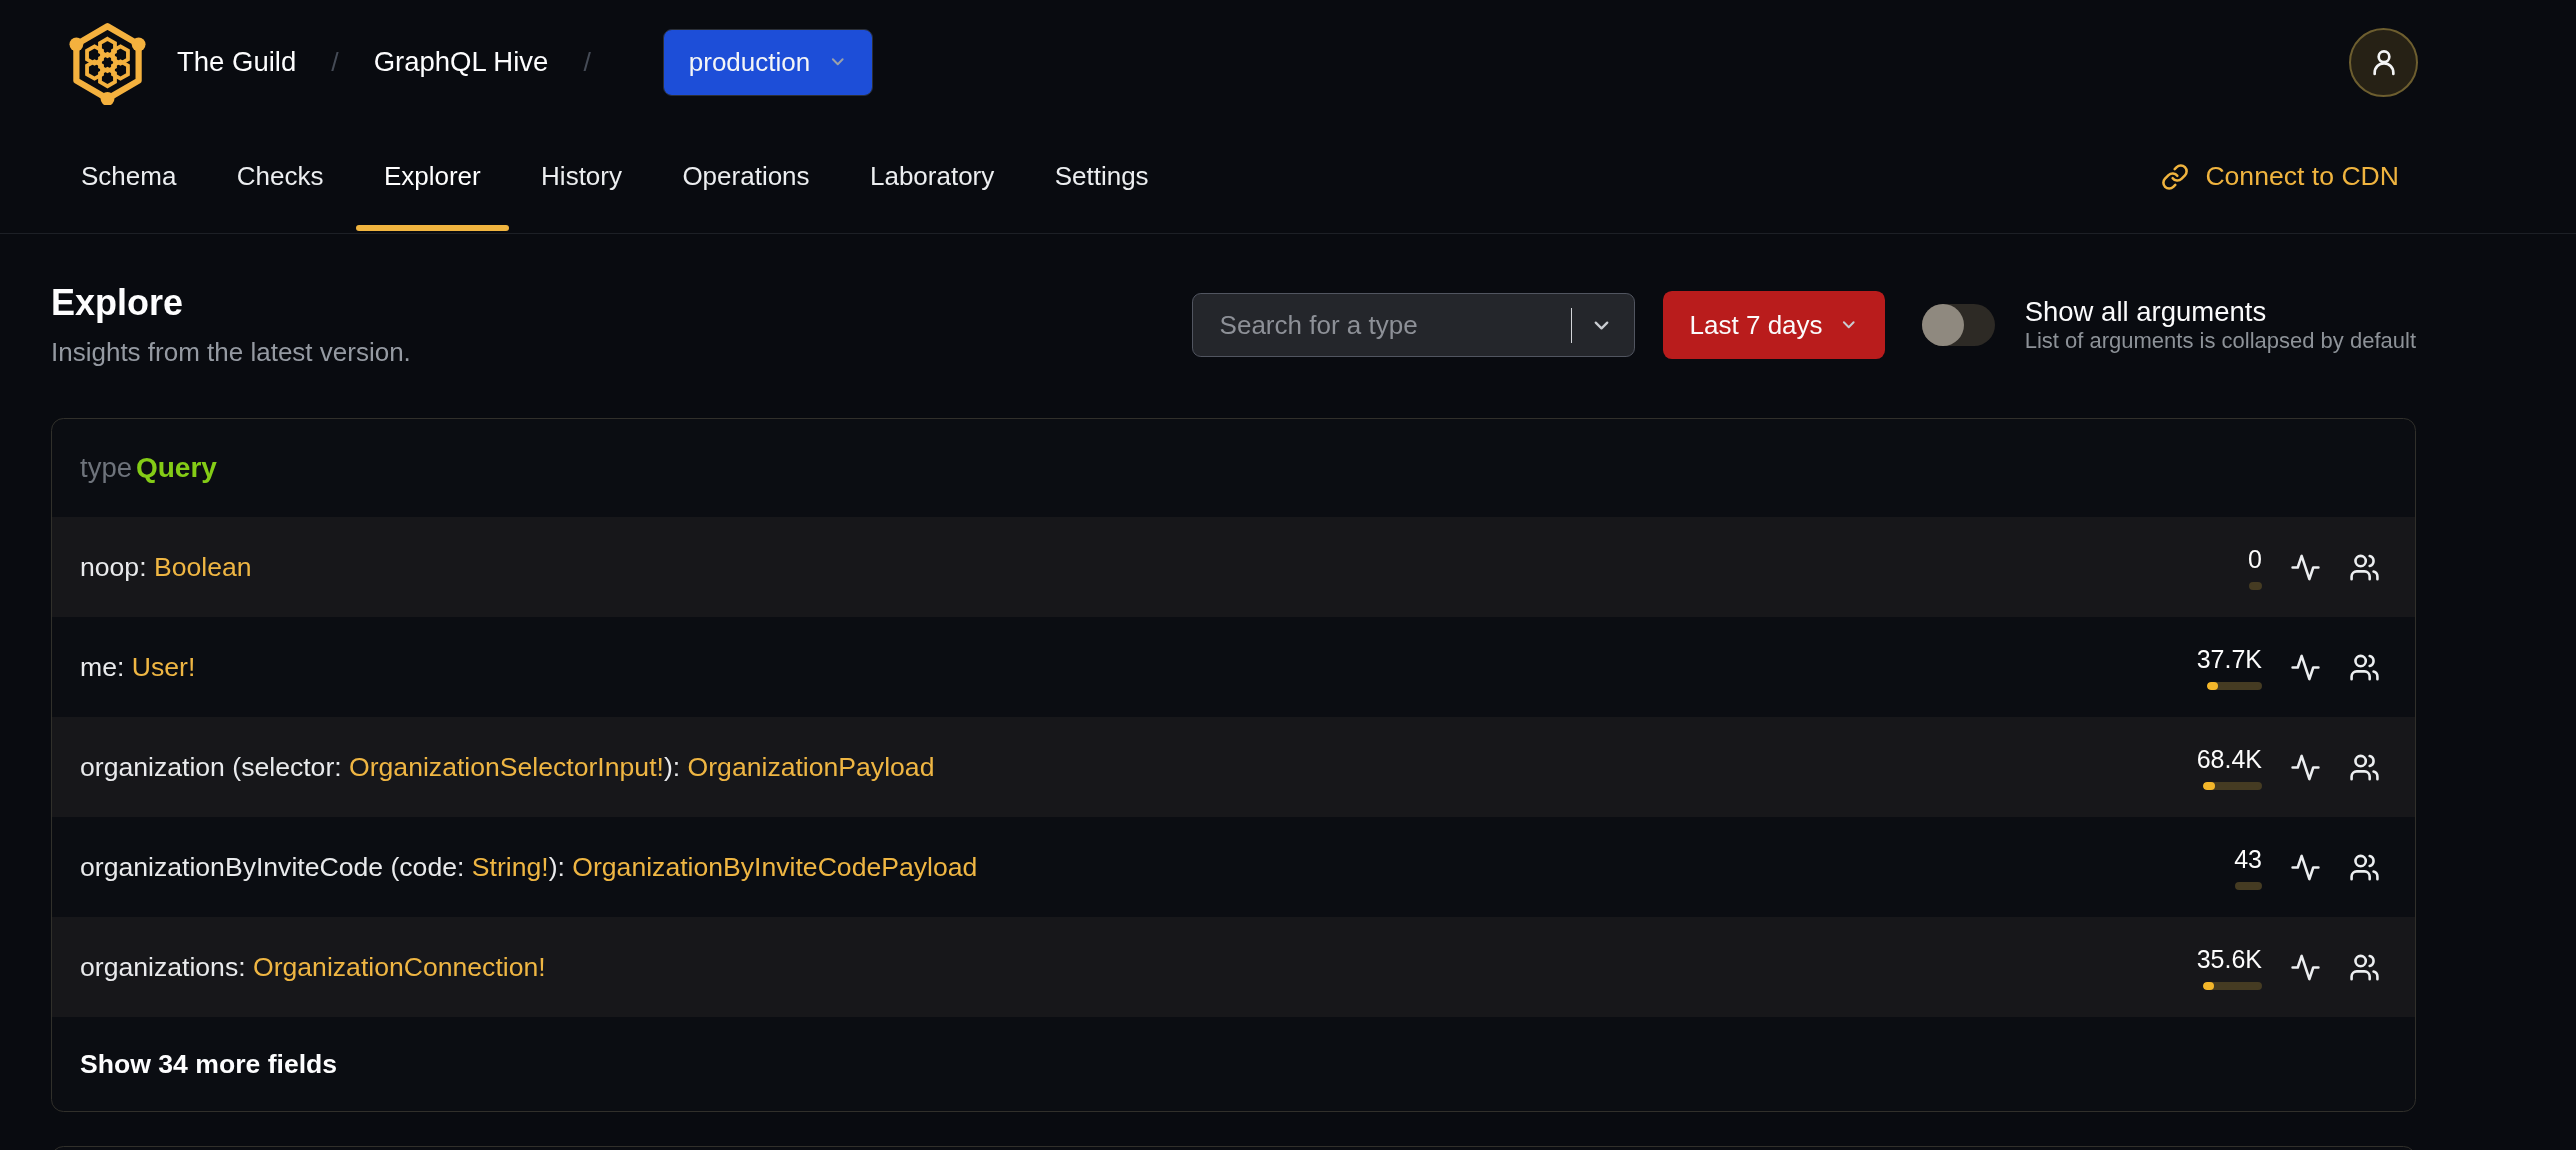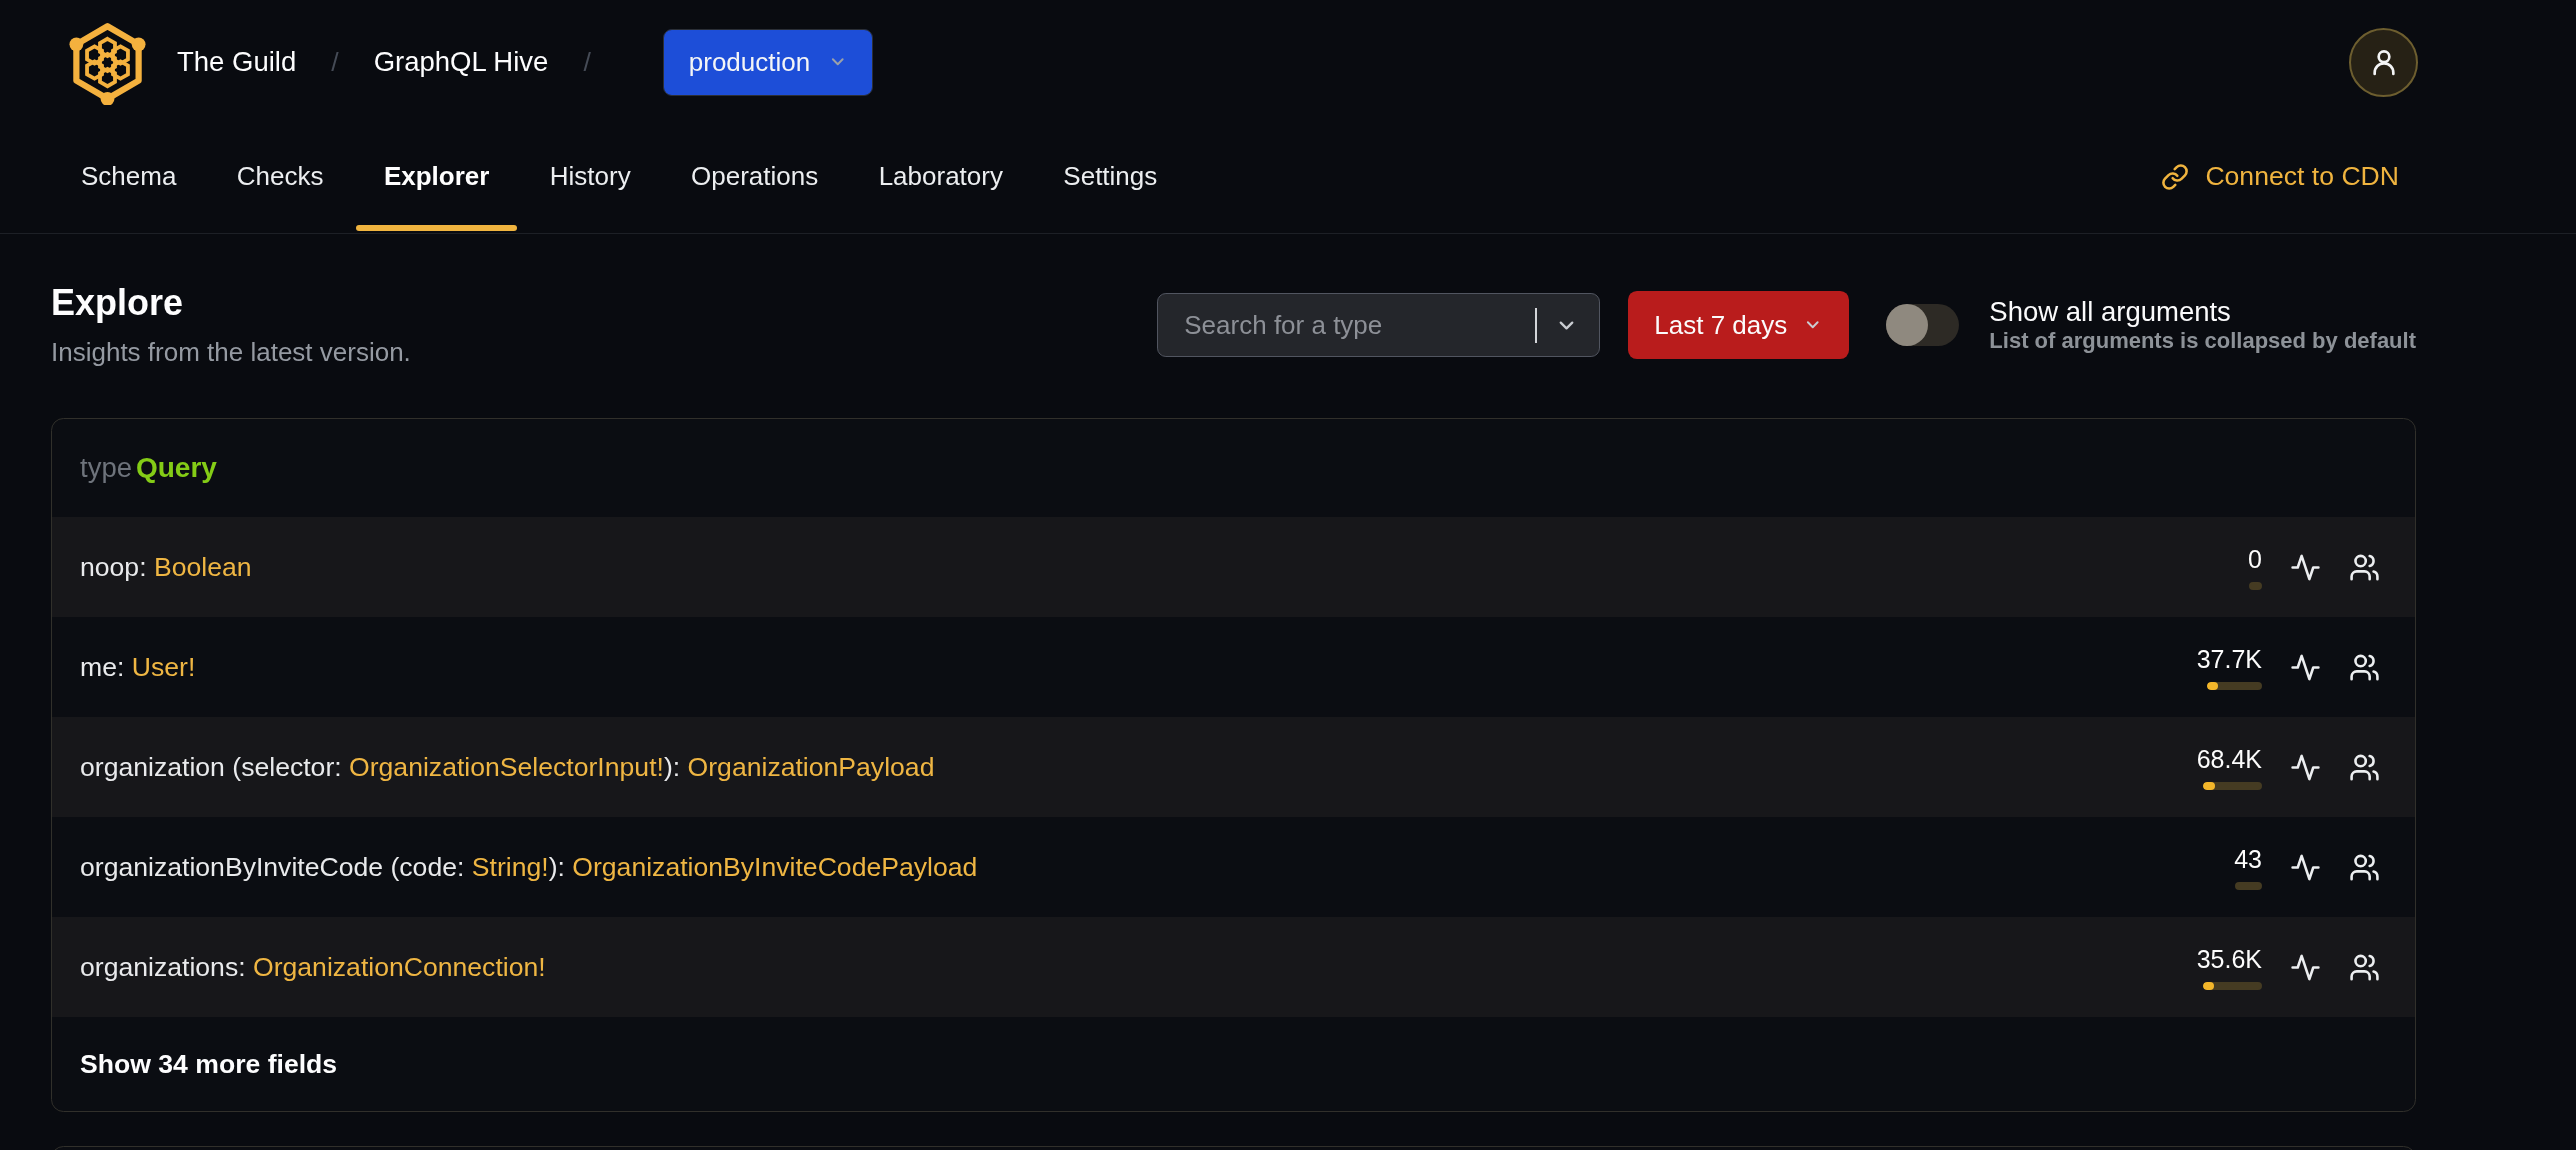--- a/index.html
+++ b/index.html
@@ -30,21 +30,21 @@
   .avatar {
     margin-left:auto; width:69px; height:69px; border-radius:50%;
     background:#262115; border:2.7px solid #6d5e2f;
     display:flex; align-items:center; justify-content:center; cursor:pointer;
   }
   .avatar svg { width:32px; height:32px; stroke:#f3f4f5; stroke-width:2; fill:none; stroke-linecap:round; stroke-linejoin:round; }
 
   
   .nav { height:110px; display:flex; align-items:center; padding:0 177px 4px 53px; border-bottom:1.8px solid #1d2026; position:relative; }
   .tab { position:relative; height:100%; display:flex; align-items:center; padding:0 28px; margin-right:4.4px; font-size:26px; color:#eceef0; cursor:pointer; }
-  .tab.active { color:#ffffff;font-weight:bold; }
+  .tab.active { color:#ffffff; }
   .tab.active::after { content:""; position:absolute; left:0; right:0; bottom:-1.8px; height:6.2px; border-radius:5.3px; background:var(--accent,#f0b43f); }
   .cdn-link { margin-left:auto; display:flex; align-items:center; gap:16px; color:var(--accent,#f0b43f); font-size:26.6px; cursor:pointer; }
   .cdn-link svg { width:28px; height:28px; stroke:var(--accent,#f0b43f); stroke-width:2.2; fill:none; stroke-linecap:round; stroke-linejoin:round; }
 
   
   .main { padding:0 160px 0 51px; }
   .page-head { margin-top:48px; display:flex; align-items:center;gap:44px; }
   .page-title { font-size:36px; font-weight:700; color:#fdfdfe; }
   .page-sub { margin-top:13.3px; font-size:26px; color:#959aa2; }
   .controls { margin-left:auto; display:flex; align-items:center; }
@@ -62,21 +62,21 @@
     margin-left:28px; height:68px; padding:0 26.6px; border-radius:8.9px;
     background:#b91c1c; display:flex; align-items:center; gap:16px; cursor:pointer;
   }
   .period-btn .label { font-size:26px; color:#fbfbfc; }
   .period-btn .chev { width:19.5px; height:19.5px; stroke:#c9ccd1; }
 
   .toggle { margin-left:37px; width:73px; height:42px; border-radius:21px; background:#2d2a25; position:relative; cursor:pointer; flex:none; }
   .toggle .knob { position:absolute; left:0; top:0; width:42px; height:42px; border-radius:50%; background:#8f897f; }
   .toggle-text { margin-left:30px; }
   .toggle-title { font-size:27.5px; color:#fbfbfc; }
-  .toggle-sub { margin-top:0; font-size:22px; color:#8d9298;font-weight:bold; }
+  .toggle-sub { margin-top:0; font-size:22px; color:#8d9298; }
 
   
   .card { margin-top:50px; border:1.8px solid #31302b; border-radius:12.4px; background:#0b0d12; overflow:hidden; }
   .card-head { height:98px; display:flex; align-items:center; gap:4px; padding:0 28px; }
   .kind { font-size:27.5px; color:#6e737b; }
   .tname { font-size:28px; font-weight:700; color:#84cc16; }
 
   .frow { height:100px; display:flex; align-items:center; padding:0 35px 0 28px; font-size:26.6px; }
   .frow.alt { background:#17171a; }
   .sig .w { color:#e9eaec; }

